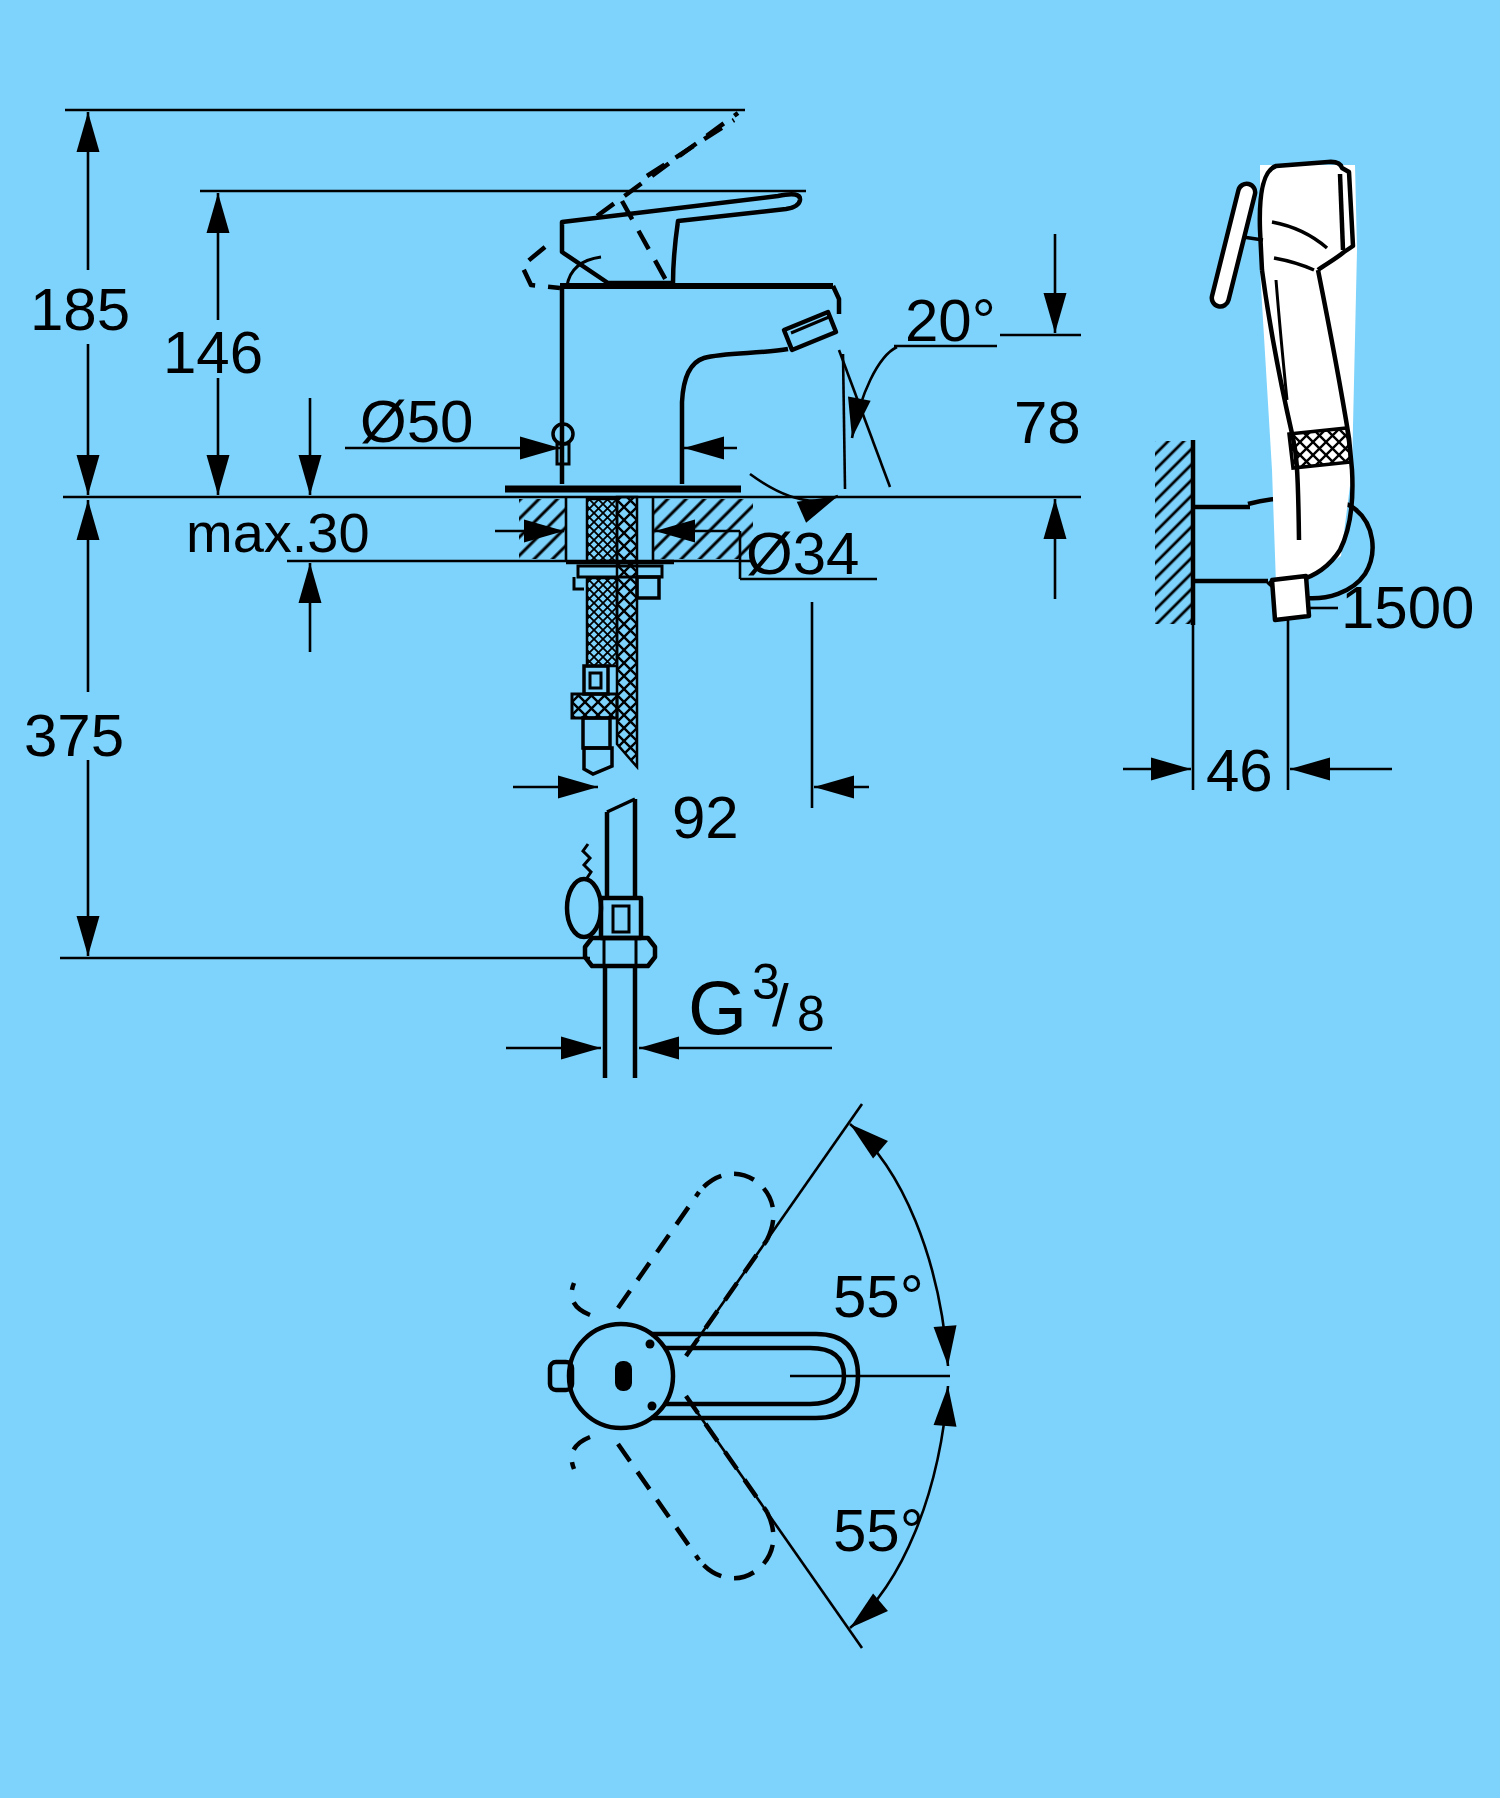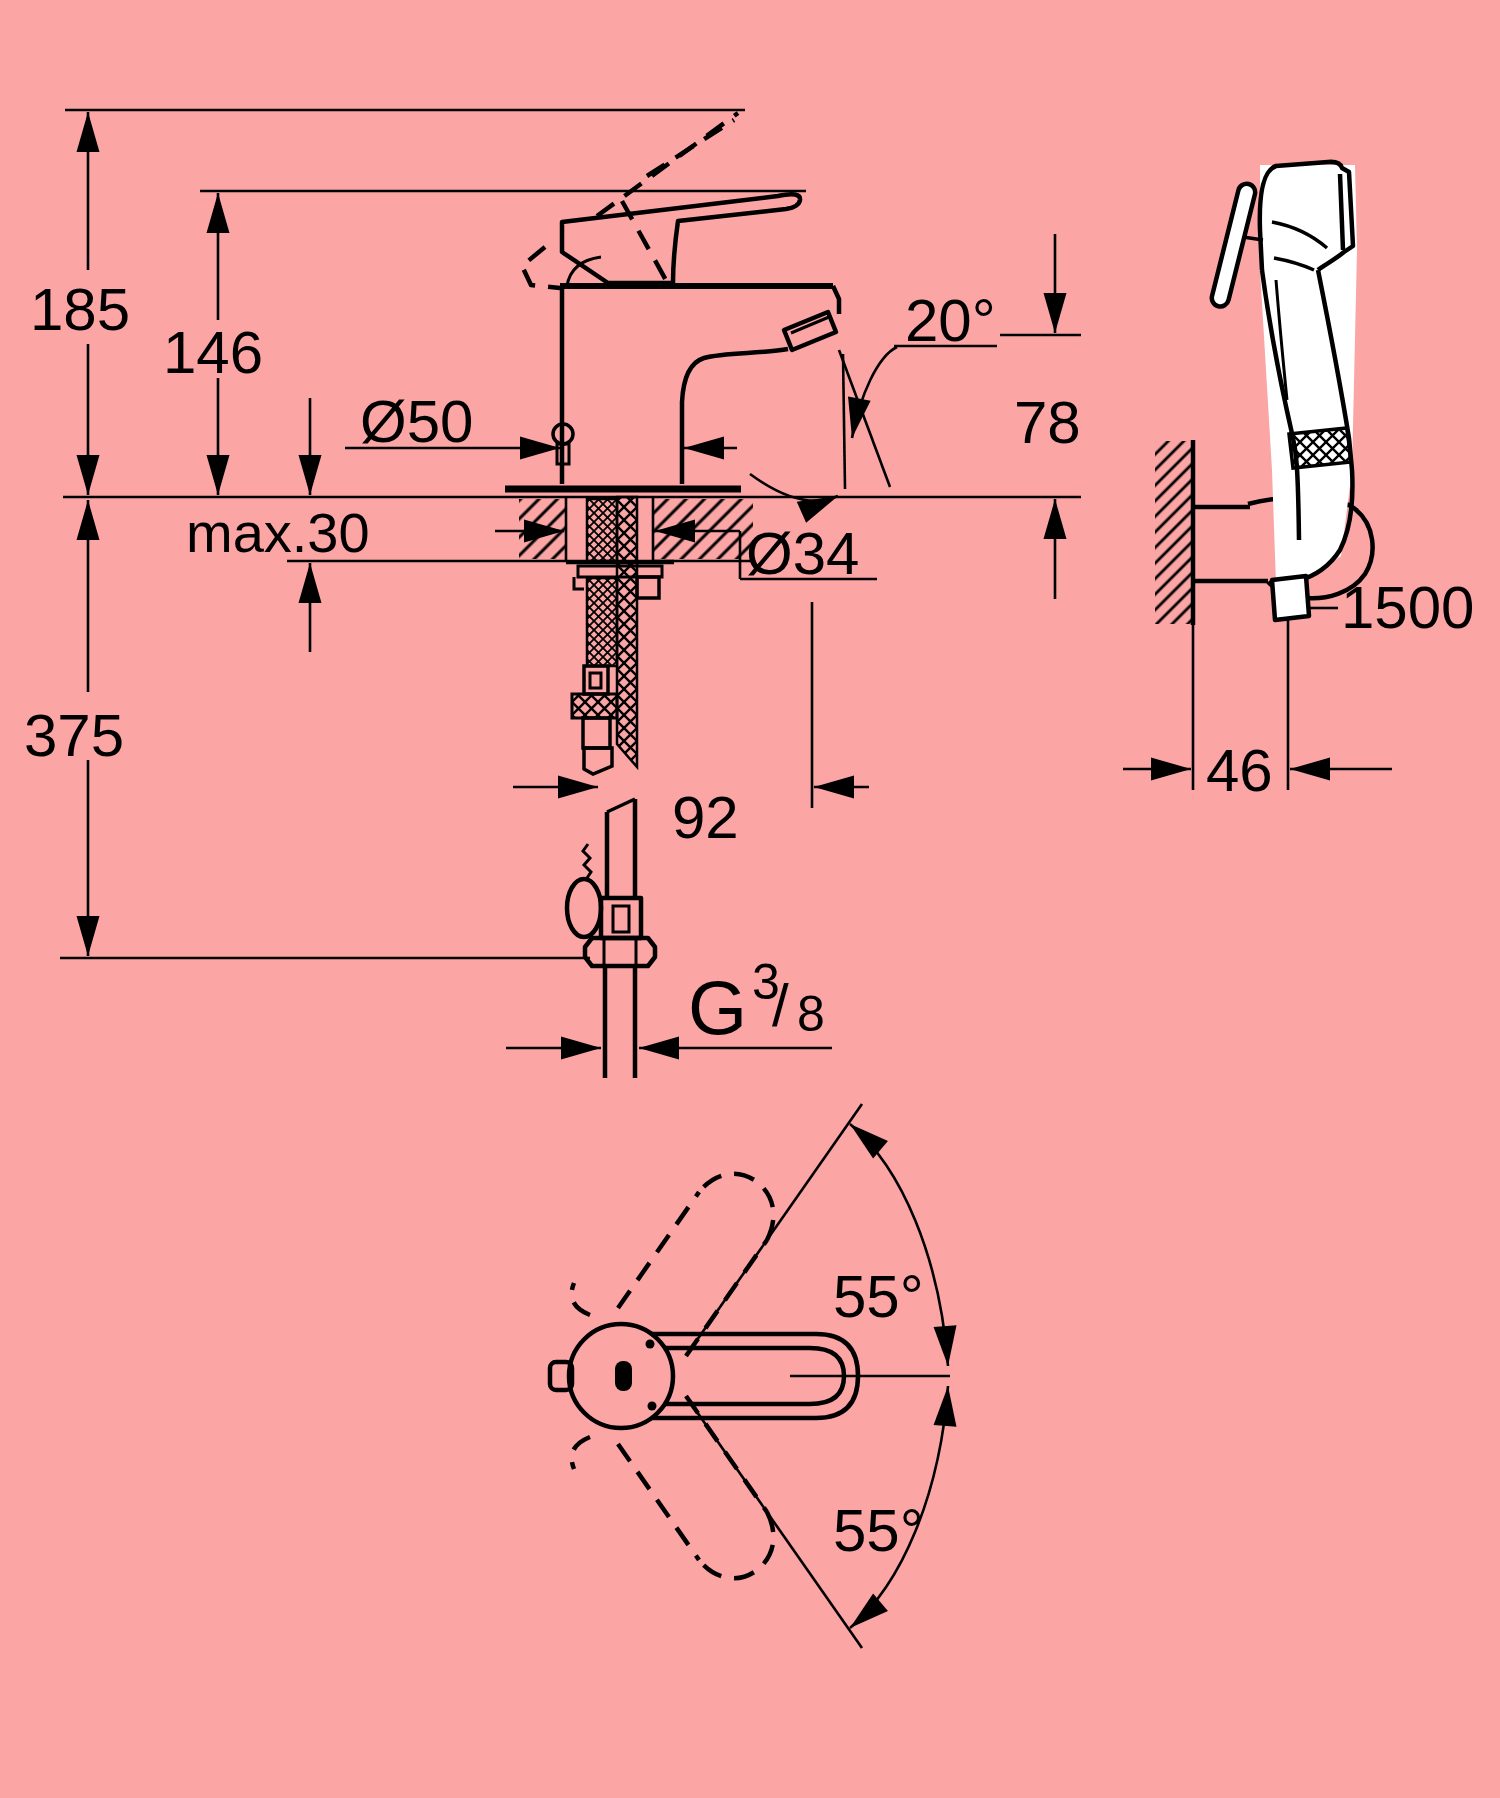--- a/index.html
+++ b/index.html
@@ -1,16 +1,16 @@
 <!DOCTYPE html>
 <html><head>
 <meta charset="utf-8">
 <style>
   html,body{margin:0;padding:0;background:#fff;}
-  #stage{position:relative;width:1500px;height:1798px;background:#fca5a5;overflow:hidden;}
+  #stage{position:relative;width:1500px;height:1798px;background:#7dd3fc;overflow:hidden;}
   svg{display:block;}
   text{font-family:"Liberation Sans","DejaVu Sans",sans-serif;fill:#000;}
   .t60{font-size:60px;} .t56{font-size:56px;} .t50{font-size:50px;} .t76{font-size:76px;}
   .d{stroke:#000;stroke-width:2.6;fill:none;}
   .o{stroke:#000;stroke-width:4.5;fill:none;stroke-linejoin:round;}
   .o3{stroke:#000;stroke-width:3;fill:none;}
   .o35{stroke:#000;stroke-width:3.5;fill:none;}
   .o6{stroke:#000;stroke-width:6;fill:none;}
   .o7{stroke:#000;stroke-width:7;fill:none;}
   .dash{stroke-dasharray:21 13;}

